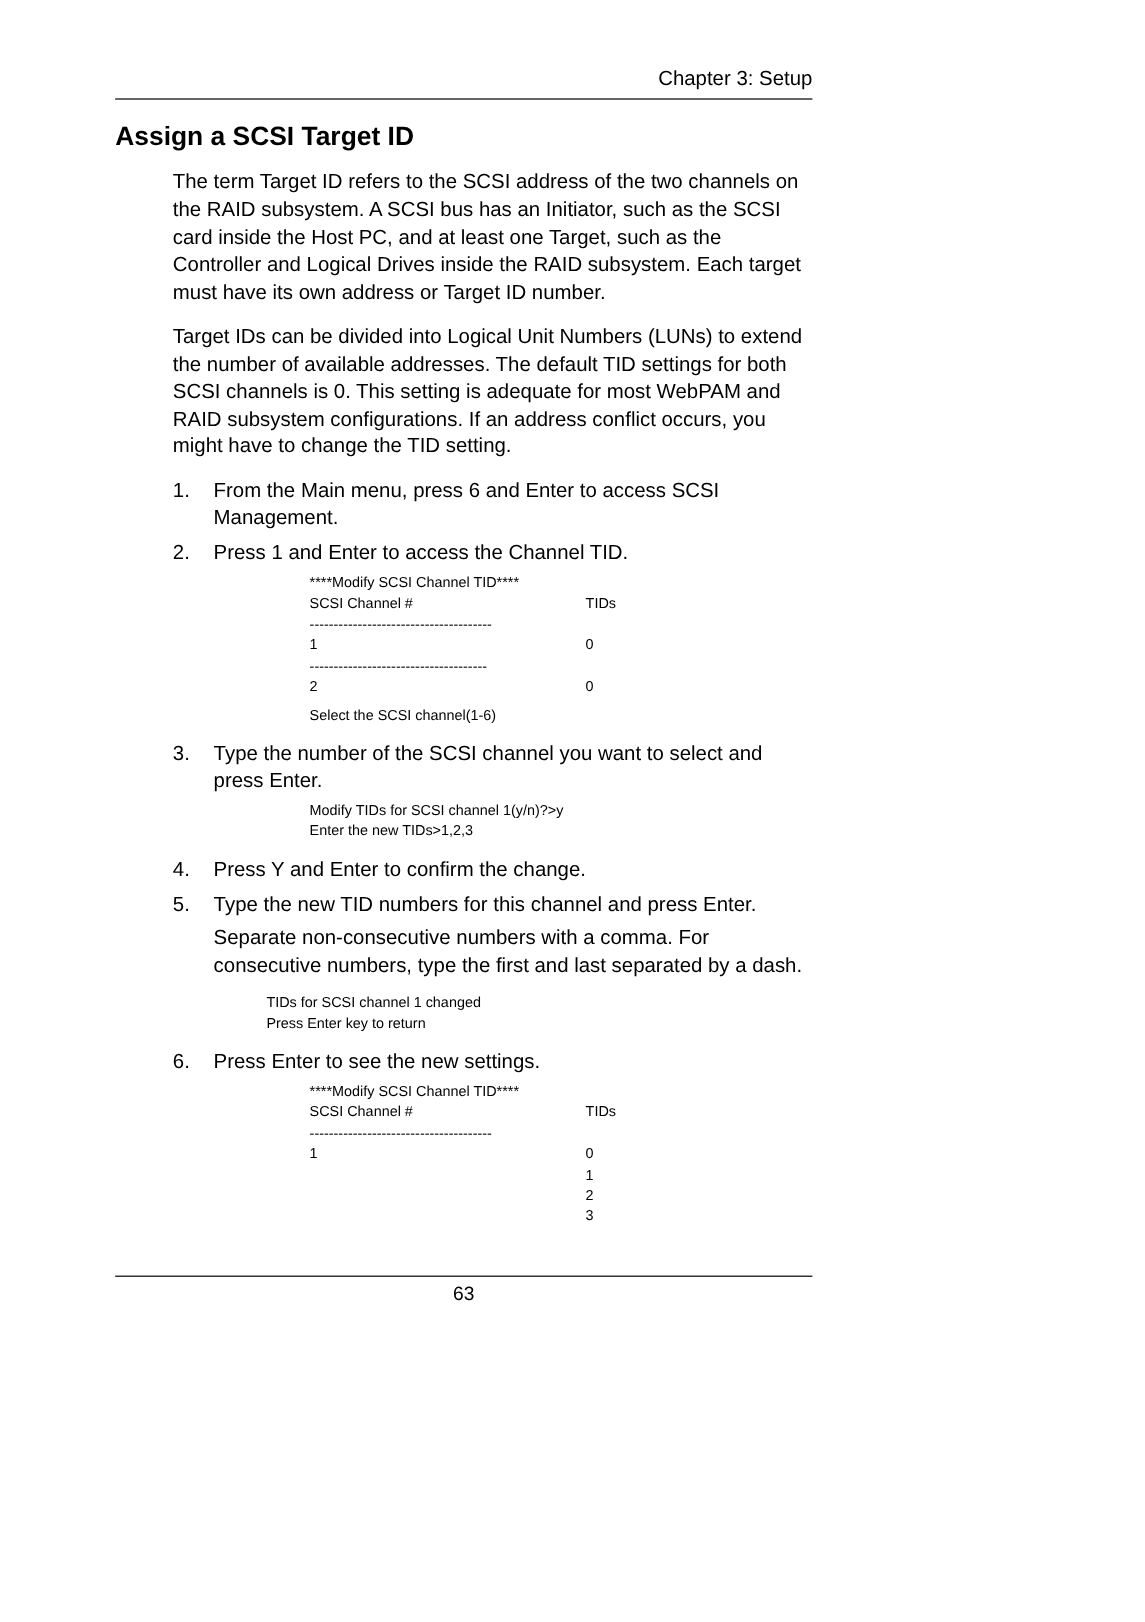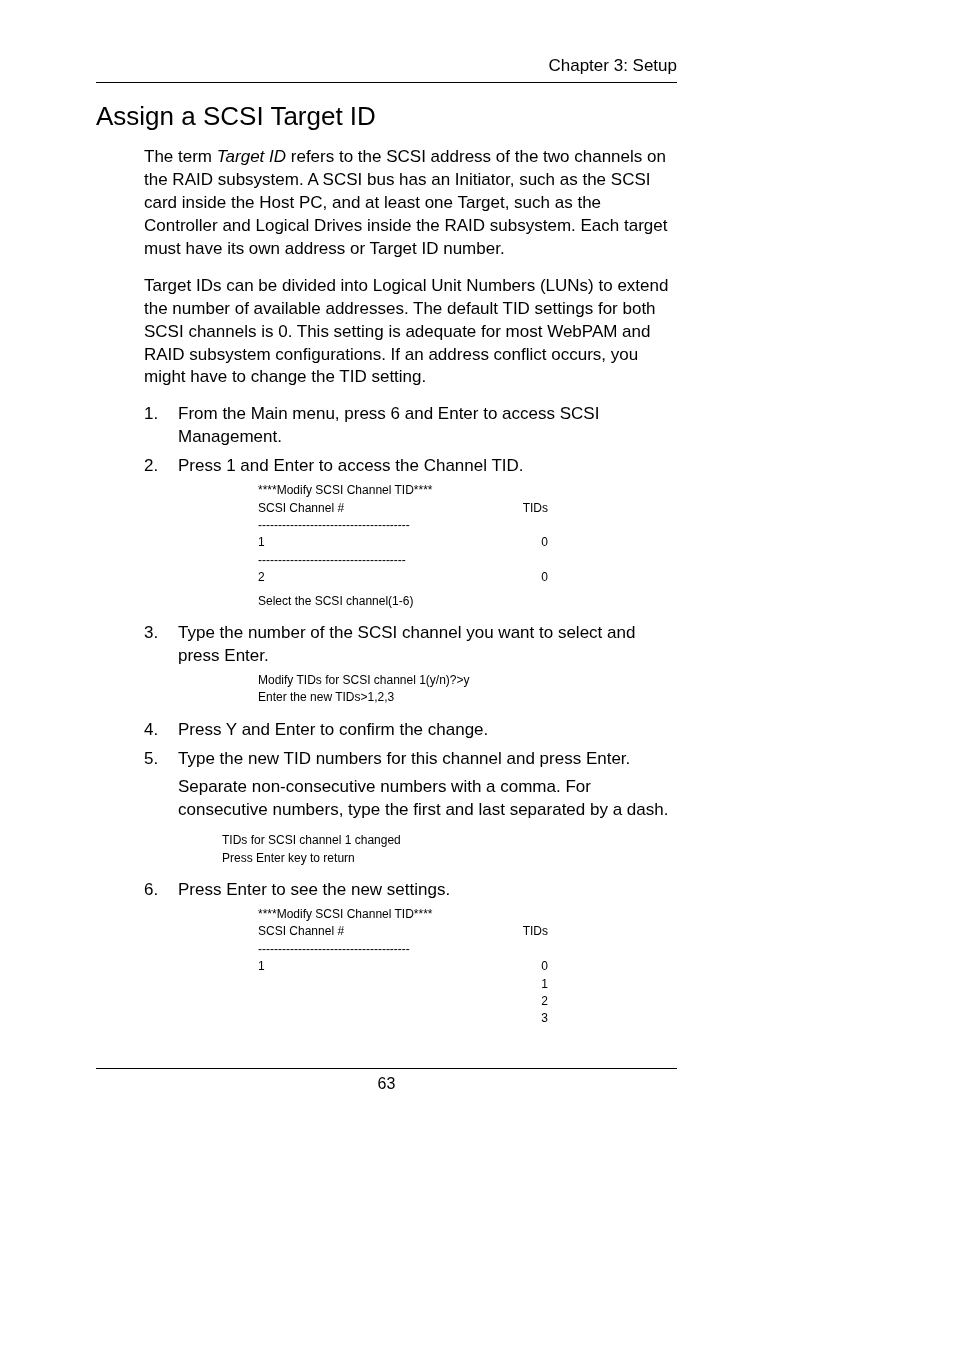--- a/index.html
+++ b/index.html
@@ -20,22 +20,22 @@
     text-align: right;
     font-size: 17px;
     margin-bottom: 6px;
   }
   .header-rule {
     border: none;
     border-top: 1px solid #000;
     margin: 0 0 18px 0;
   }
   h1.section-title {
-    font-size: 26px;
-    font-weight: normal;
+    font-size: 22px;
+    font-weight: bold;
     margin: 0 0 14px 0;
   }
   .body-text {
     margin-left: 48px;
     font-size: 17px;
     line-height: 1.35;
   }
   .para {
     margin: 0 0 14px 0;
   }
@@ -62,36 +62,35 @@
     line-height: 1.45;
   }
   .tid-row {
     display: flex;
   }
   .tid-left {
     width: 230px;
   }
   .tid-right {
     width: 60px;
-    text-align: right;
   }
   .sub-para {
     margin: 6px 0 10px 0;
   }
   .footer-rule {
     border: none;
     border-top: 1px solid #000;
     margin: 34px 0 6px 0;
   }
   .page-number {
     text-align: center;
     font-size: 16px;
   }
   .bold { font-weight: bold; }
-  .italic { font-style: italic; }
+  .italic { }
 </style>
 </head>
 <body>
 
 <div class="page">
 
   <div class="chapter-header">Chapter 3: Setup</div>
   <hr class="header-rule">
 
   <h1 class="section-title">Assign a SCSI Target ID</h1>

